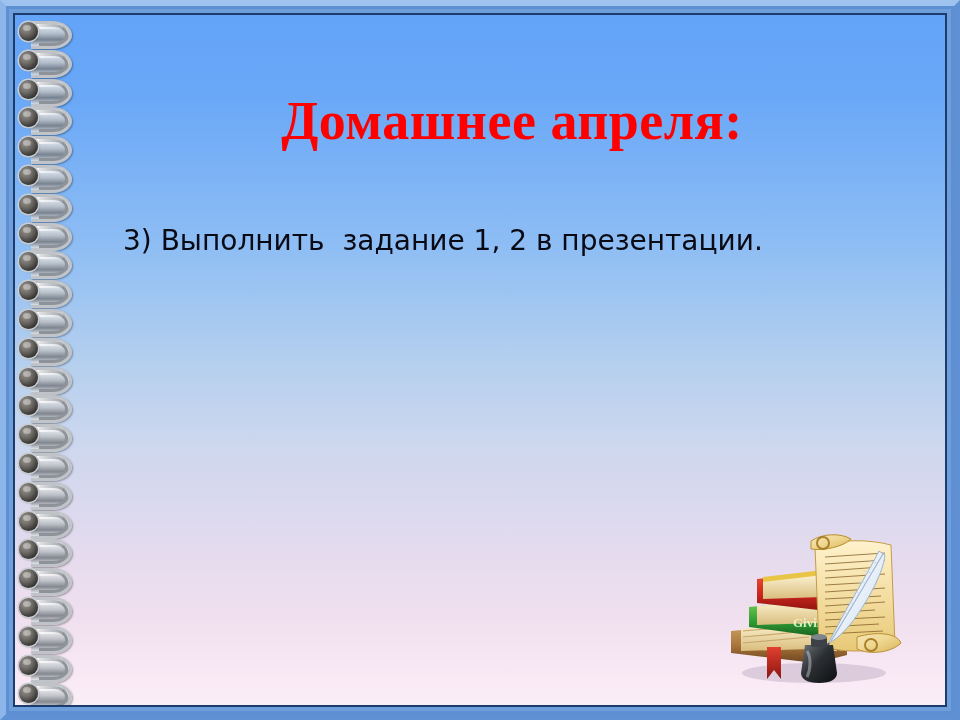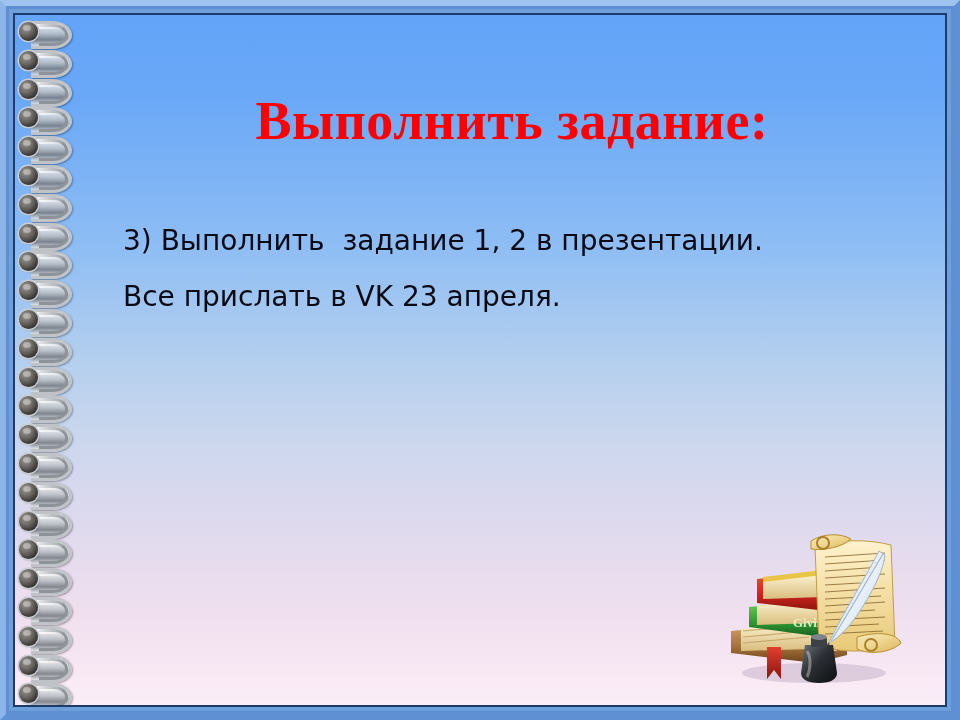--- a/index.html
+++ b/index.html
@@ -403,21 +403,20 @@
         <g>
           <path d="M86 118 L114 118 L118 146 C118 152, 112 156, 100 156 C88 156, 82 152, 82 146 Z" fill="url(#inkg)"></path>
           <rect x="92" y="110" width="16" height="10" rx="2" fill="#3b4146"></rect>
           <ellipse cx="100" cy="110" rx="8" ry="3" fill="#7d858b"></ellipse>
           <path d="M88 124 C92 130, 92 142, 88 150" stroke="rgba(255,255,255,0.35)" stroke-width="3" fill="none"></path>
         </g>
       </svg>
     </div>
 
     <div class="content">
-      <div class="title">Выполнить задание:</div>
+      <div class="title">Домашнее апреля:</div>
       <div class="body-lines" id="body-lines">
           <div class="line">3) Выполнить  задание 1, 2 в презентации.</div>
-          <div class="line">Все прислать в VK 23 апреля.</div>
         </div>
     </div>
 
   </div>
 </div>
 
 </body></html>

